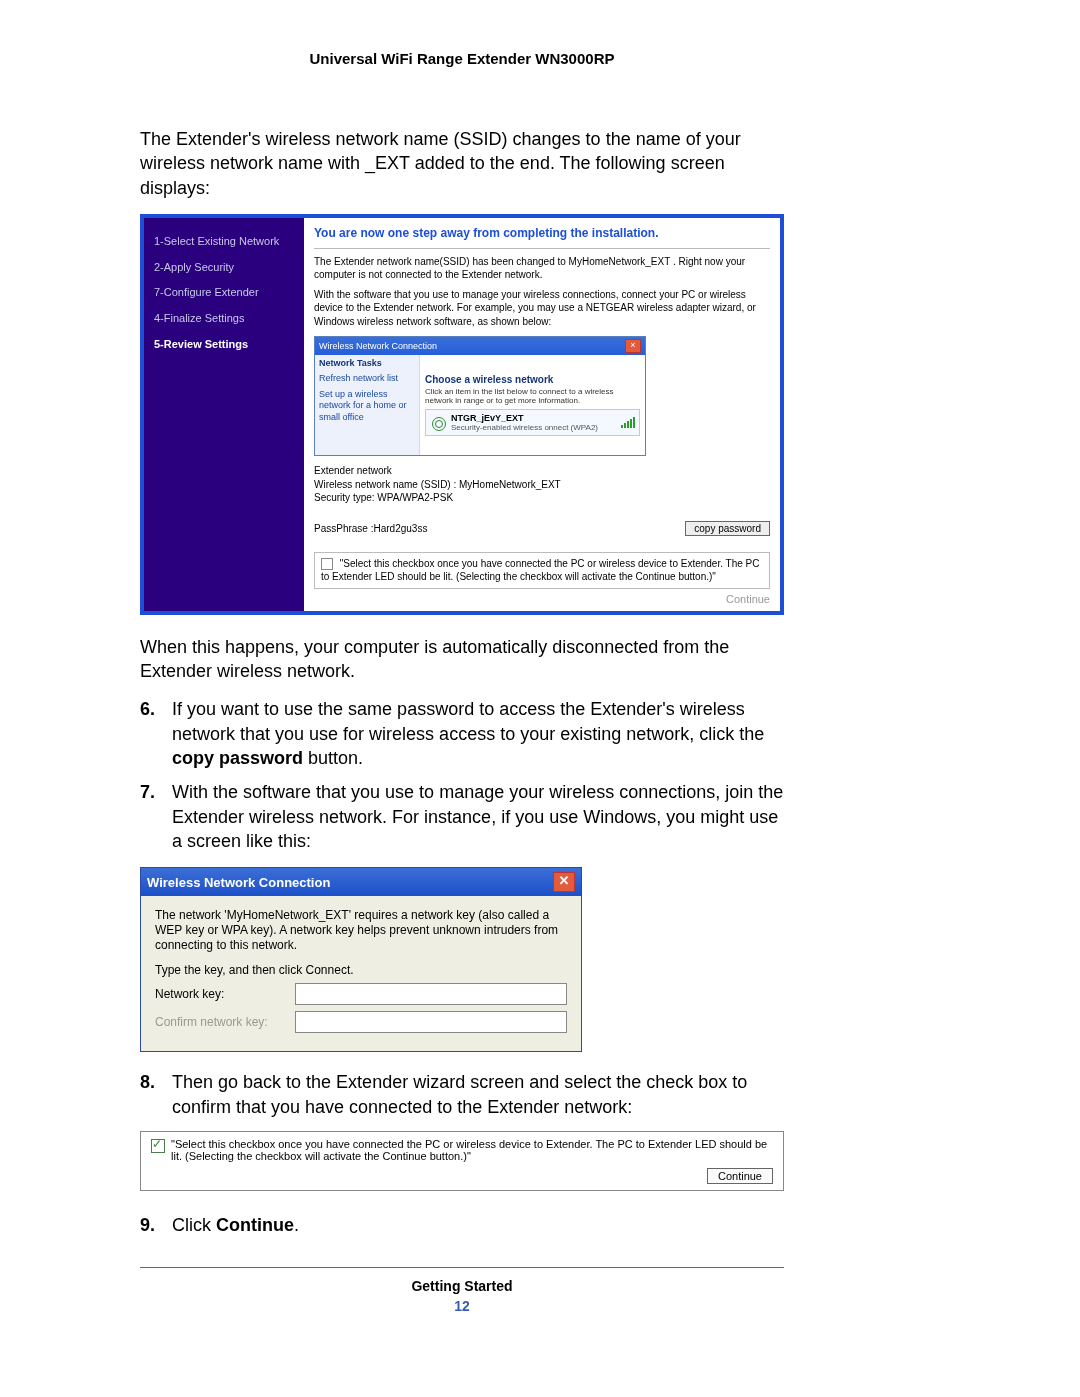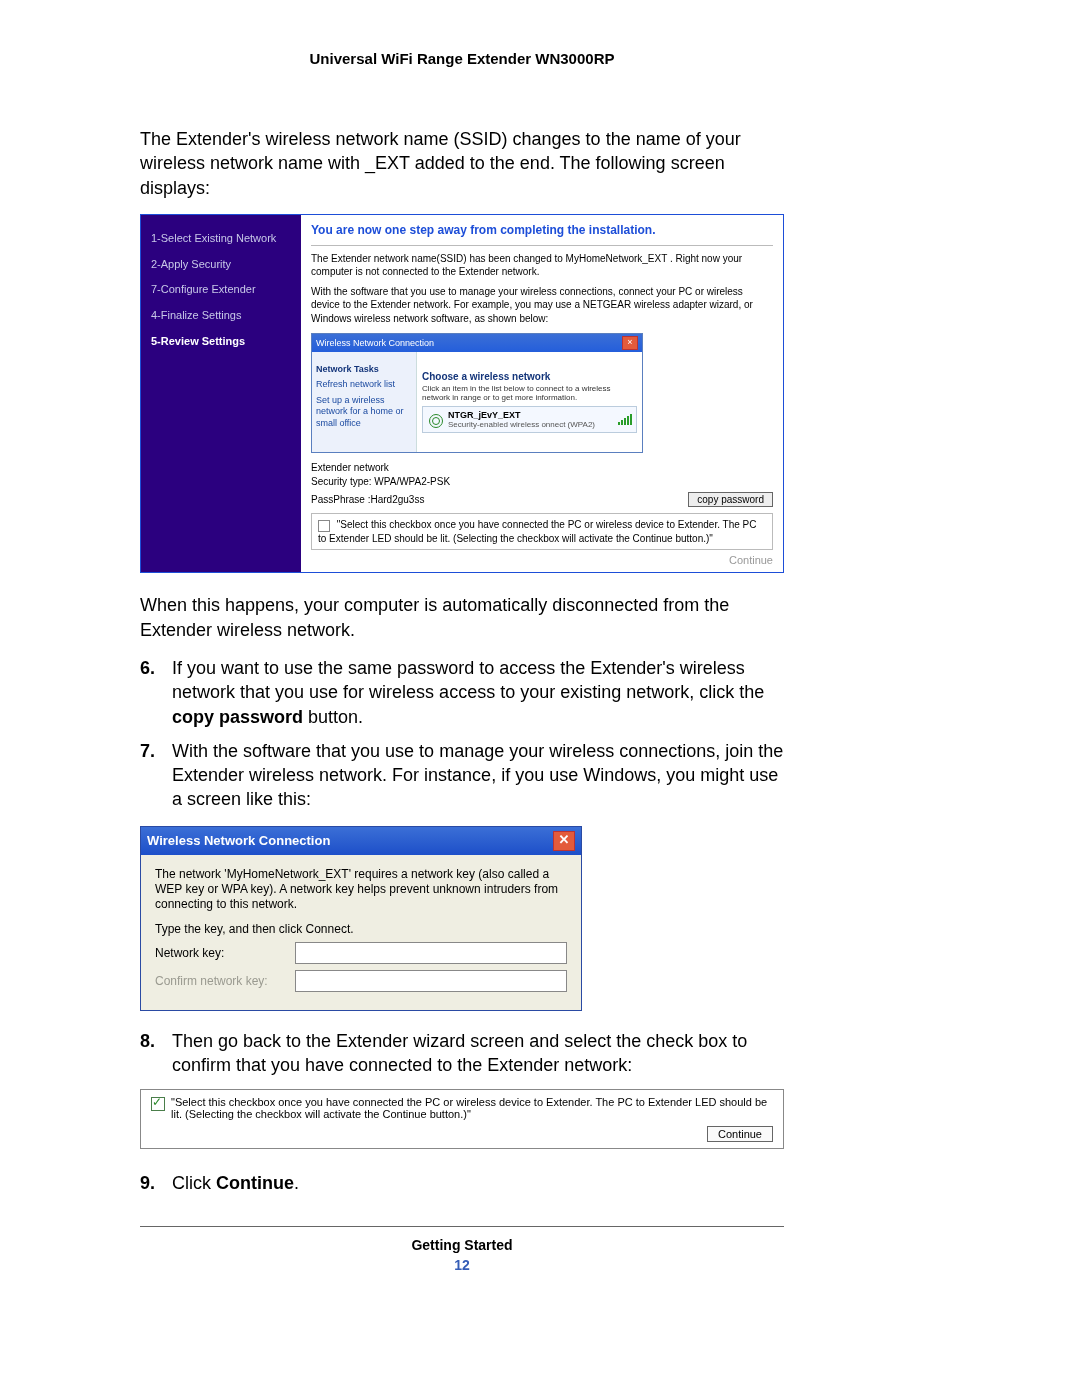--- a/index.html
+++ b/index.html
@@ -38,21 +38,21 @@
   }
   ol.num-list > li .num {
     font-weight: bold;
     width: 32px;
     flex: none;
   }
   ol.num-list > li .txt { flex: 1; }
 
   
   .wizard-box {
-    border: 1px solid #1d4ed8;
+    border: 4px solid #1d4ed8;
     display: flex;
     font-size: 11px;
     margin: 6px 0 20px 0;
     background: #fff;
   }
   .wizard-side {
     width: 140px;
     background: #2b007f;
     color: #c8c8e8;
     padding: 14px 10px 100px 10px;
@@ -98,21 +98,21 @@
     font-size: 9px; line-height: 10px;
     text-align: center;
   }
   .xp-mini .body {
     display: flex;
   }
   .xp-mini .leftpane {
     width: 96px;
     background: #ecf1fb;
     border-right: 1px solid #cdd;
-    padding: 12px 4px;
+    padding: 3px 4px;
     line-height: 1.3;
   }
   .xp-mini .leftpane strong { color: #14357a; font-weight: bold; display:block; margin-bottom:3px;}
   .xp-mini .leftpane div { color: #1b4aa0; margin-bottom: 4px; }
   .xp-mini .rightpane {
     flex: 1;
     padding: 19px 5px;
   }
   .xp-mini .rightpane .hdr { font-weight: bold; font-size: 10px; color:#14357a; }
   .xp-mini .rightpane .hint { font-size: 8px; color:#333; margin: 2px 0 4px; }
@@ -140,21 +140,21 @@
     margin-left: auto;
     display: flex; gap: 1px; align-items: flex-end;
   }
   .xp-mini .bars span { width: 2px; background: #2a9d2a; display:block; }
   .xp-mini .bars span:nth-child(1){height:3px}
   .xp-mini .bars span:nth-child(2){height:5px}
   .xp-mini .bars span:nth-child(3){height:7px}
   .xp-mini .bars span:nth-child(4){height:9px}
   .xp-mini .bars span:nth-child(5){height:11px}
 
-  .wiz-row { display: flex; align-items: center; gap: 2px; margin: 4px 0; }
+  .wiz-row { display: flex; align-items: center; gap: 2px; margin: 16px 0; }
   .wiz-btn {
     font-size: 10px;
     padding: 1px 8px;
     border: 1px solid #666;
     background: #eee;
   }
   .wiz-note-box {
     border: 1px solid #bbb;
     padding: 4px 6px;
     margin-top: 6px;
@@ -326,20 +326,21 @@
                   <span></span>
                   <span></span>
                   <span></span>
                 </span>
             </div>
           </div>
         </div>
       </div>
 
       <div class="wiz-small" style="font-weight:normal">Extender network</div>
+      <div class="wiz-small">Wireless network name (SSID) : MyHomeNetwork_EXT</div>
       <div class="wiz-small">Security type: WPA/WPA2-PSK</div>
       <div class="wiz-row">
         <span class="wiz-small">PassPhrase :Hard2gu3ss</span>
         <span style="flex:1"></span>
         <button class="wiz-btn">copy password</button>
       </div>
       <div class="wiz-note-box wiz-small">
         <span style="display:inline-block;width:10px;height:10px;border:1px solid #888;vertical-align:middle;margin-right:4px"></span>
         <span>"Select this checkbox once you have connected the PC or wireless device to Extender. The PC to Extender LED should be lit. (Selecting the checkbox will activate the Continue button.)"</span>
       </div>

